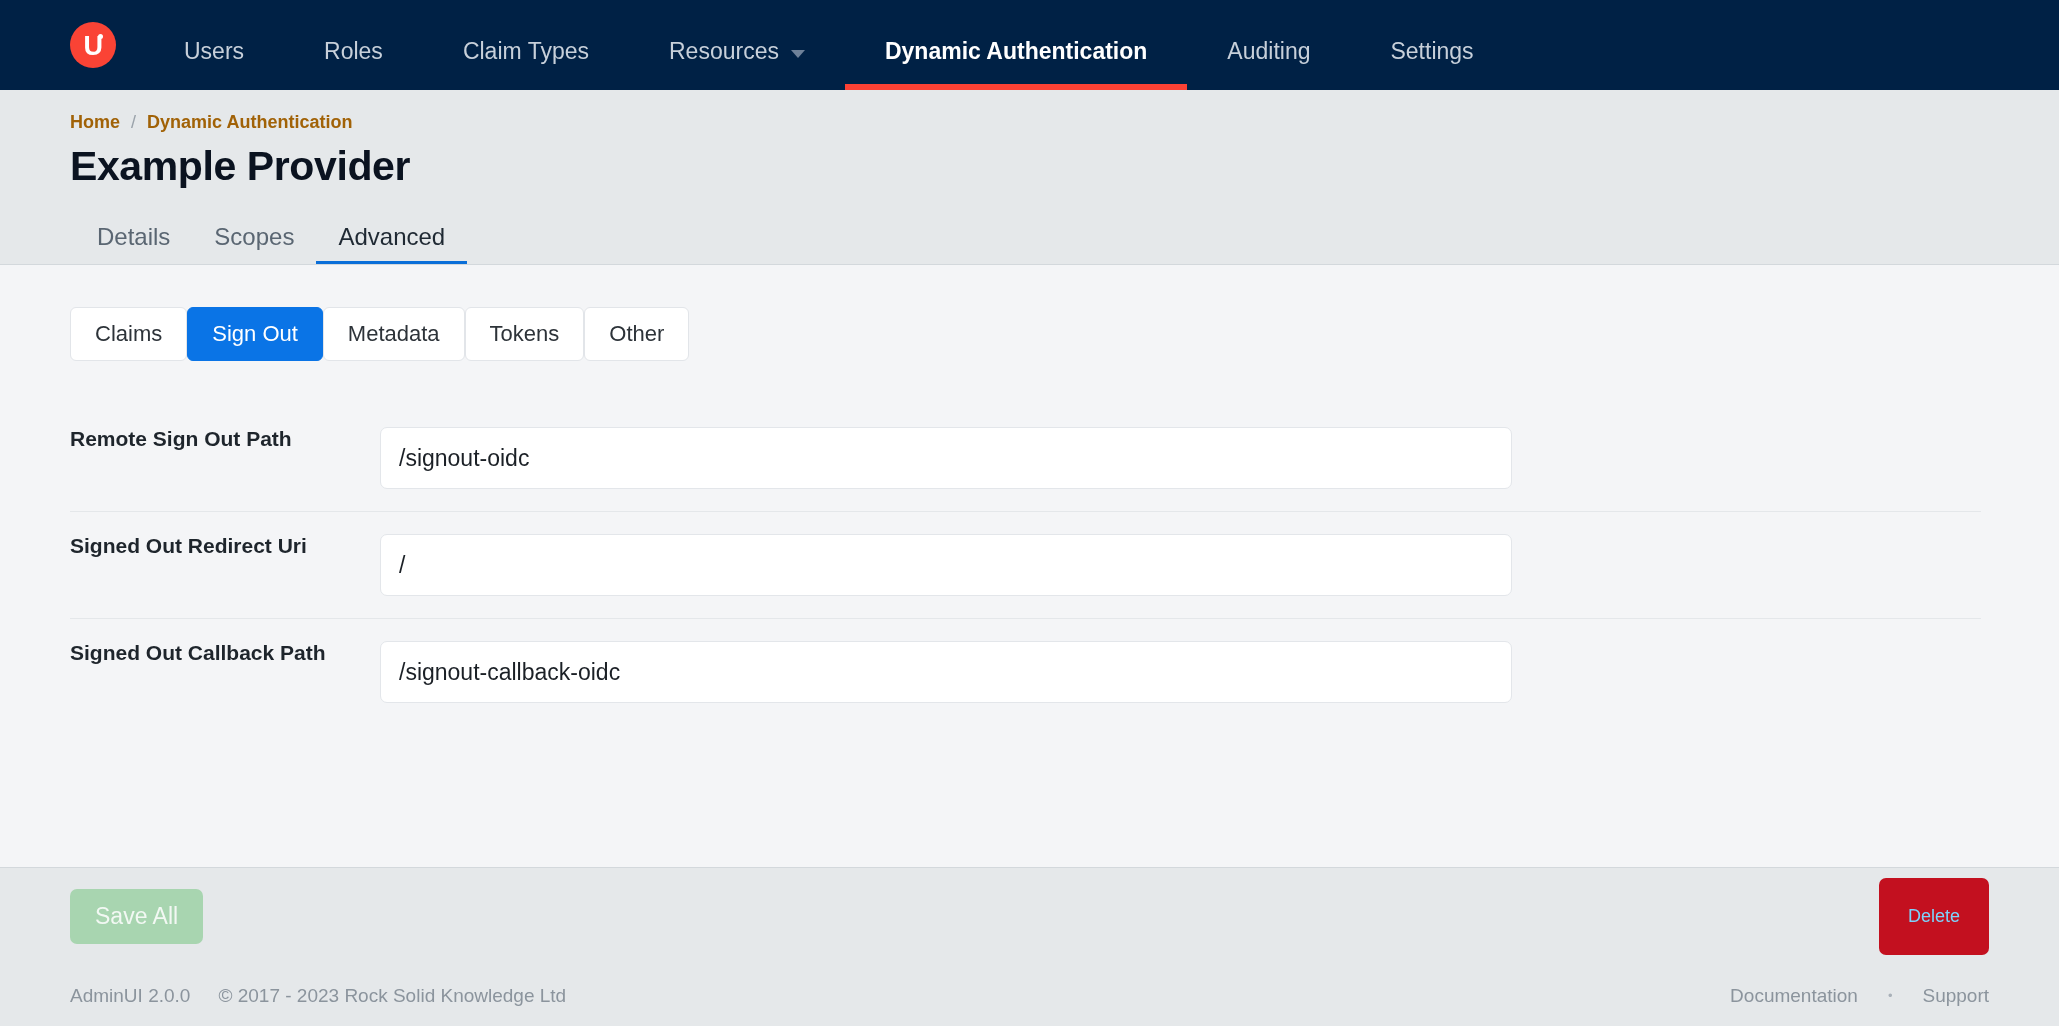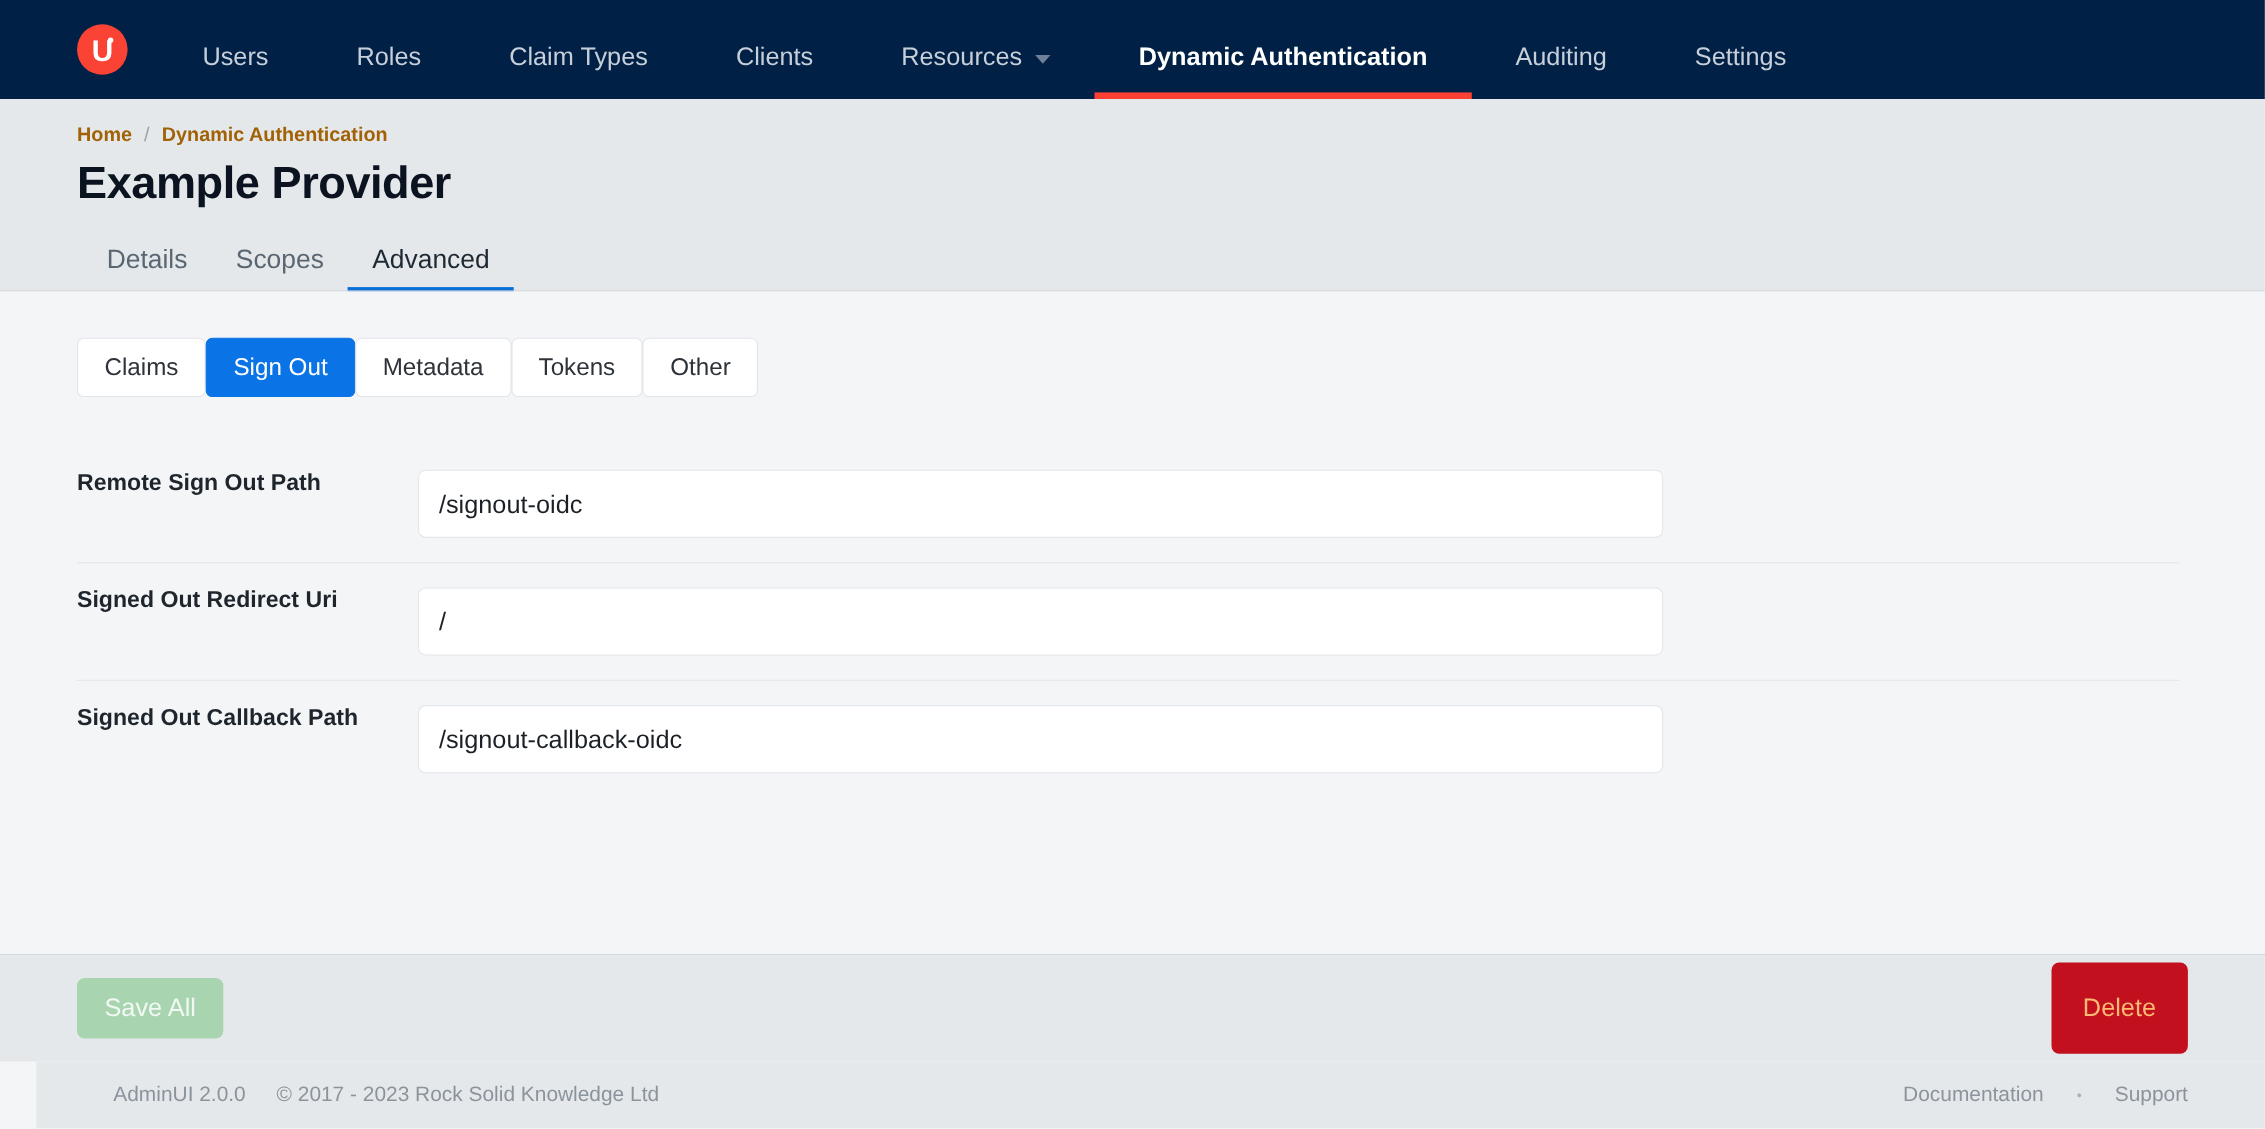--- a/index.html
+++ b/index.html
@@ -290,39 +290,38 @@
     font-size: 23px;
     padding: 14px 25px;
     cursor: default;
     line-height: 1.2;
   }
 
   .btn-delete {
     background: #c3101f;
     border: none;
     border-radius: 7px;
-    color: #fdba74;
+    color: #7dd3fc;
     font-family: "Liberation Sans", sans-serif;
-    font-size: 23px;
+    font-size: 18px;
     padding: 28px 29px;
     cursor: pointer;
     line-height: 1.2;
   }
 
   
   .footer {
     flex: 0 0 61px;
     background: #e5e8ea;
     display: flex;
     align-items: center;
     justify-content: space-between;
     padding: 0 70px;
     font-size: 19px;
     color: #8b949d;
-    margin-left: 33px;
   }
 
   .footer-left {
     display: flex;
     align-items: center;
     gap: 28px;
   }
 
   .footer-right {
     display: flex;
@@ -355,23 +354,20 @@
     </div>
     <ul class="nav-items">
       <li class="nav-item">
         <span>Users</span>
       </li>
       <li class="nav-item">
         <span>Roles</span>
       </li>
       <li class="nav-item">
         <span>Claim Types</span>
-      </li>
-      <li class="nav-item">
-        <span>Clients</span>
       </li>
       <li class="nav-item">
         <span>Resources</span>
         <span class="nav-caret"></span>
       </li>
       <li class="nav-item active">
         <span>Dynamic Authentication</span>
       </li>
       <li class="nav-item">
         <span>Auditing</span>

